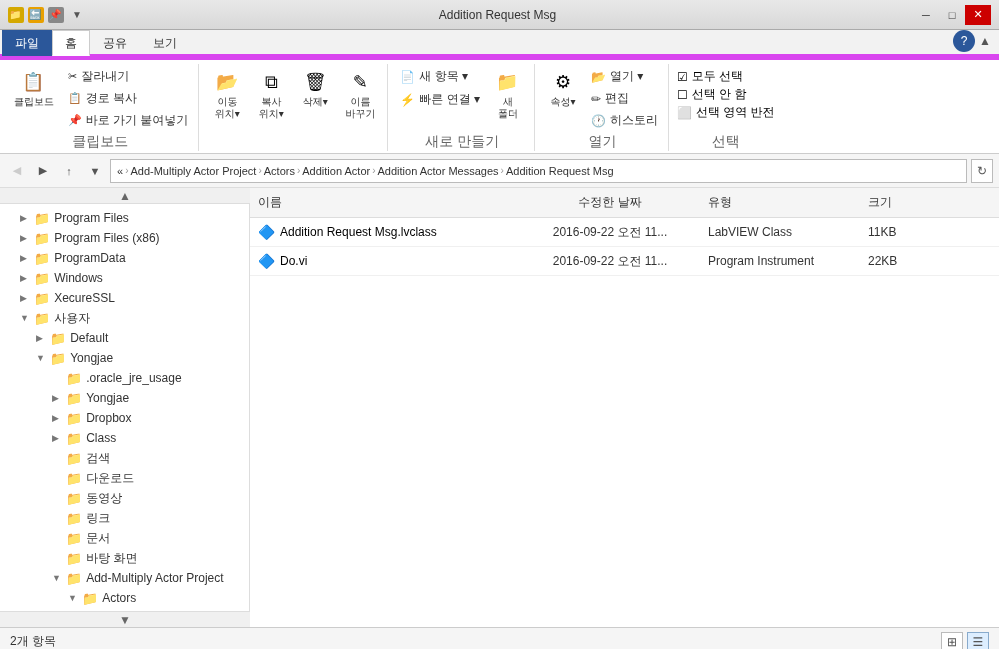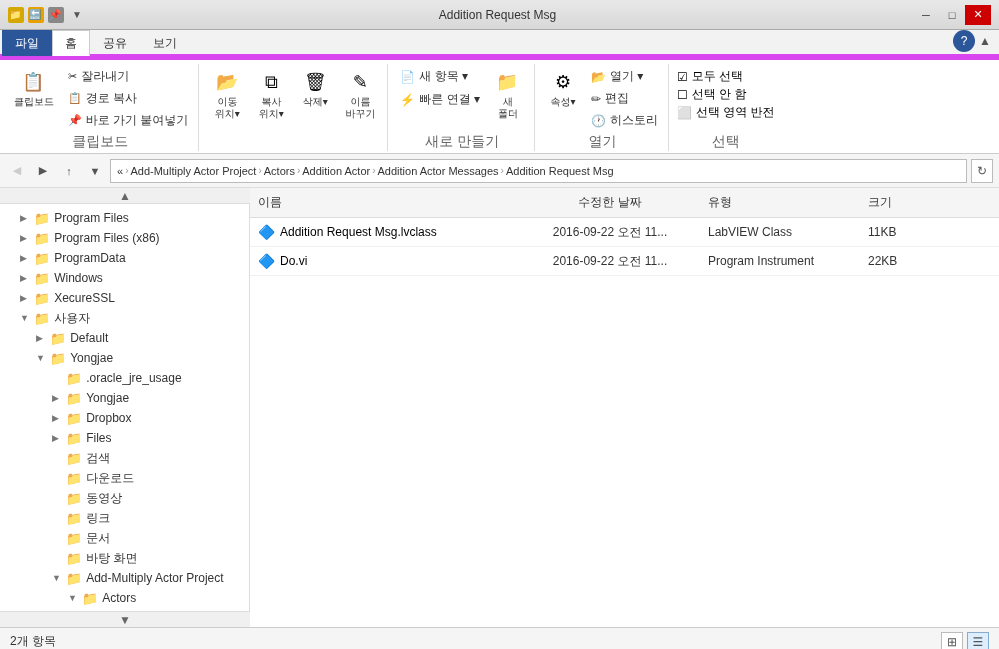--- a/index.html
+++ b/index.html
@@ -444,21 +444,21 @@
         <span>Yongjae</span>
       </div>
       <div class="tree-item tree-indent-3">
         <span class="expand-icon">▶</span>
         <span class="folder-icon" style="color:#0066ff;">📁</span>
         <span>Dropbox</span>
       </div>
       <div class="tree-item tree-indent-3">
         <span class="expand-icon">▶</span>
         <span class="folder-icon">📁</span>
-        <span>Files</span>
+        <span>Class</span>
       </div>
       <div class="tree-item tree-indent-3">
         <span class="expand-icon"></span>
         <span class="folder-icon">📁</span>
         <span>검색</span>
       </div>
       <div class="tree-item tree-indent-3">
         <span class="expand-icon"></span>
         <span class="folder-icon">📁</span>
         <span>다운로드</span>

